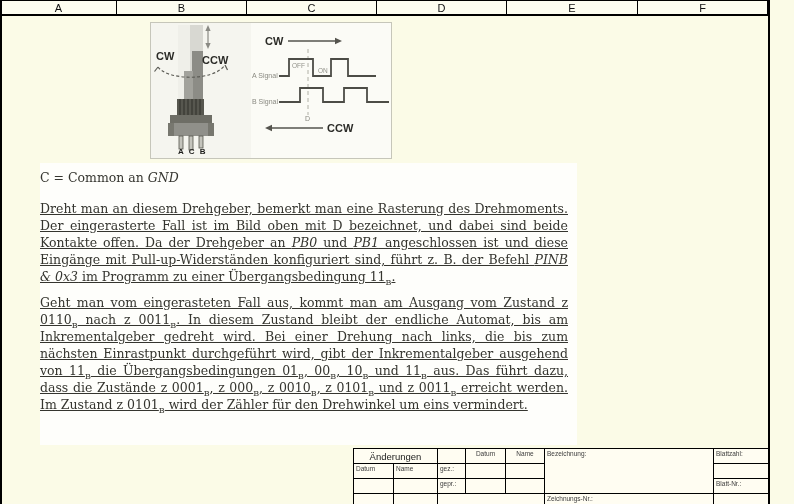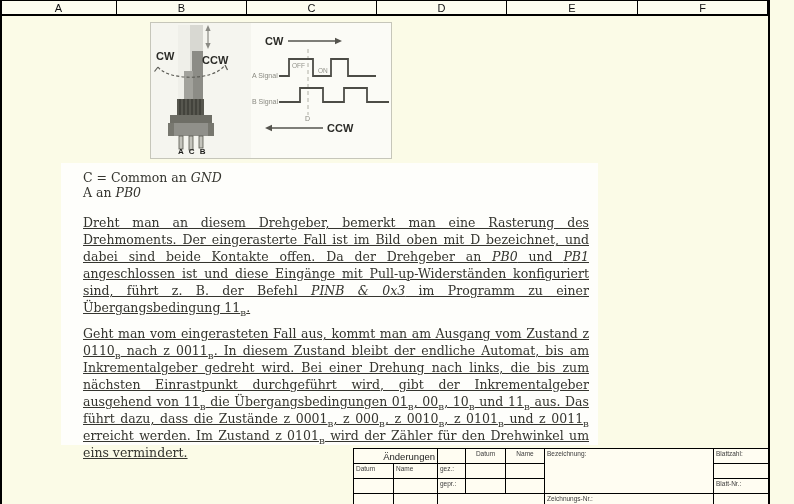--- a/index.html
+++ b/index.html
@@ -18,38 +18,38 @@
   .border-left{position:absolute;left:0;top:0;width:2px;height:504px;background:#000;}
   .border-right{position:absolute;left:768px;top:0;width:2px;height:504px;background:#000;}
 
   
   .figure-panel{position:absolute;left:150px;top:22px;width:240px;height:135px;
     background:#fbfbf6;border:1px solid #c6c6ba;box-sizing:content-box;}
   .figure-panel svg text{font-family:"Liberation Sans",sans-serif;}
 
   
   .text-panel{position:absolute;left:40px;top:163px;width:537px;height:282px;
-    background:#fefefb;box-sizing:border-box;padding:8px 9px 0 22px;
-    font-family:"DejaVu Serif",serif;color:#35352f;margin-left:21px;}
+    background:#fefefb;box-sizing:border-box;padding:8px 9px 0 0;
+    font-family:"DejaVu Serif",serif;color:#35352f;}
   .conn-line{font-size:12.5px;line-height:14.5px;}
   .text-panel p{margin:0;text-align:justify;font-size:12.5px;line-height:17px;text-decoration:underline;}
   .text-panel p.p1{margin-top:14px;}
   .text-panel p.p2{margin-top:9px;}
   .text-panel sub{font-size:8px;line-height:0;}
   .text-panel i{font-style:italic;}
 
   
   .title-block{position:absolute;left:353px;top:448px;width:415px;height:56px;
     display:grid;grid-template-columns:40px 44px 28px 40px 39px 169px 55px;
     grid-template-rows:15px 15px 15px 15px;
     border-top:1px solid #000;border-left:1px solid #000;box-sizing:border-box;
     background:#fffdf2;overflow:hidden;}
   .tb-cell{border-right:1px solid #000;border-bottom:1px solid #000;box-sizing:border-box;
     font-size:6.5px;color:#3c3c3c;padding:1px 2px;overflow:hidden;white-space:nowrap;}
-  .tb-aend{grid-column:1/3;grid-row:1;font-size:9.5px;color:#1c1c1c;text-align:right;padding-top:2px;}
+  .tb-aend{grid-column:1/3;grid-row:1;font-size:9.5px;color:#1c1c1c;text-align:center;padding-top:2px;}
   .tb-bez{grid-column:6;grid-row:1/4;}
   .tb-center{text-align:center;}
 </style>
 </head>
 <body>
 
 <div class="col-header">
   <div class="col-cell" style="width:117px">A</div>
   <div class="col-cell" style="width:130px">B</div>
   <div class="col-cell" style="width:130px">C</div>
@@ -128,21 +128,20 @@
 
       <polygon points="121,101.8 114,105 121,108.2" fill="#55544e"></polygon>
       <line x1="121" y1="105" x2="172" y2="105" stroke="#55544e" stroke-width="1.4"></line>
       <text x="176" y="109" font-size="11" font-weight="bold" fill="#2b2b27">CCW</text>
     </g>
   </svg>
 </div>
 
 <div class="text-panel">
   <div class="conn-line"><span>C = Common an </span><i>GND</i></div>
-  <div class="conn-line"><span>A an </span><i>PB0</i></div>
   <p class="p1"><span>Dreht man an diesem Drehgeber, bemerkt man eine Rasterung des Drehmoments. Der eingerasterte Fall ist im Bild oben mit D bezeichnet, und dabei sind beide Kontakte offen. Da der Drehgeber an </span><i>PB0</i><span> und </span><i>PB1</i><span> angeschlossen ist und diese Eingänge mit Pull-up-Widerständen konfiguriert sind, führt z. B. der Befehl </span><i>PINB &amp; 0x3</i><span> im Programm zu einer Übergangsbedingung 11</span><sub>B</sub><span>.</span></p>
   <p class="p2"><span>Geht man vom eingerasteten Fall aus, kommt man am Ausgang vom Zustand z 0110</span><sub>B</sub><span> nach z 0011</span><sub>B</sub><span>. In diesem Zustand bleibt der endliche Automat, bis am Inkrementalgeber gedreht wird. Bei einer Drehung nach links, die bis zum nächsten Einrastpunkt durchgeführt wird, gibt der Inkrementalgeber ausgehend von 11</span><sub>B</sub><span> die Übergangsbedingungen 01</span><sub>B</sub><span>, 00</span><sub>B</sub><span>, 10</span><sub>B</sub><span> und 11</span><sub>B</sub><span> aus. Das führt dazu, dass die Zustände z 0001</span><sub>B</sub><span>, z 000</span><sub>B</sub><span>, z 0010</span><sub>B</sub><span>, z 0101</span><sub>B</sub><span> und z 0011</span><sub>B</sub><span> erreicht werden. Im Zustand z 0101</span><sub>B</sub><span> wird der Zähler für den Drehwinkel um eins vermindert.</span></p>
 </div>
 
 <div class="title-block">
   <div class="tb-cell tb-aend">Änderungen</div>
   <div class="tb-cell" style="grid-column:3;grid-row:1"></div>
   <div class="tb-cell tb-center" style="grid-column:4;grid-row:1">Datum</div>
   <div class="tb-cell tb-center" style="grid-column:5;grid-row:1">Name</div>
   <div class="tb-cell tb-bez">Bezeichnung:</div>

